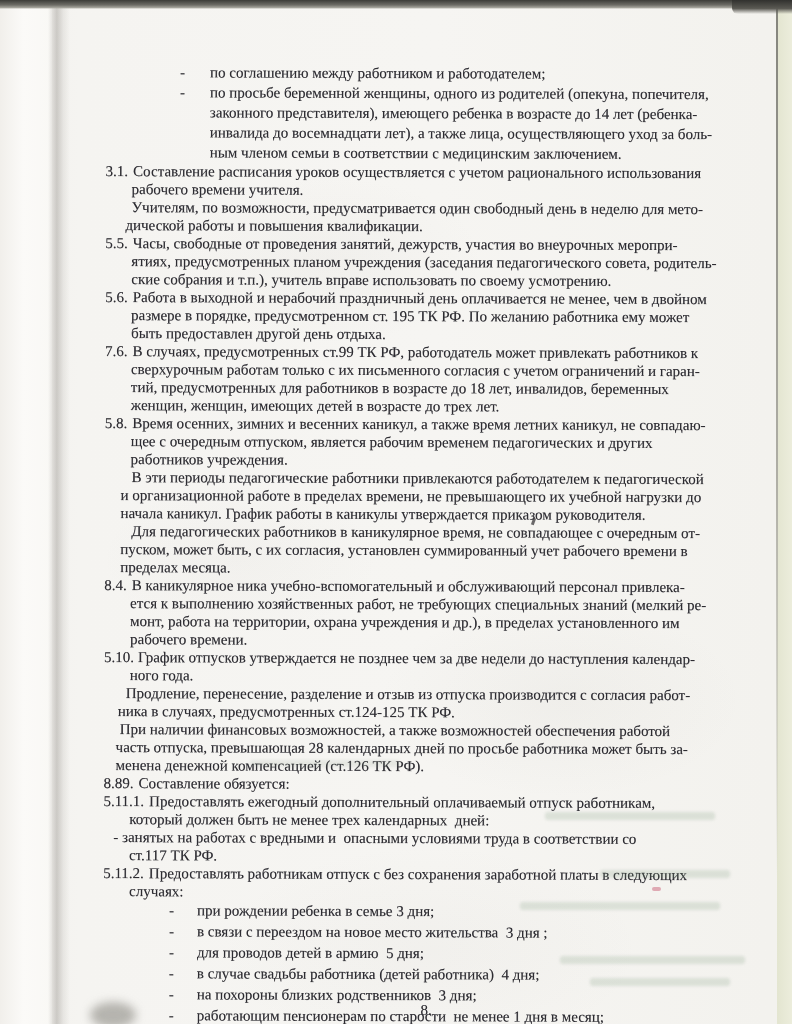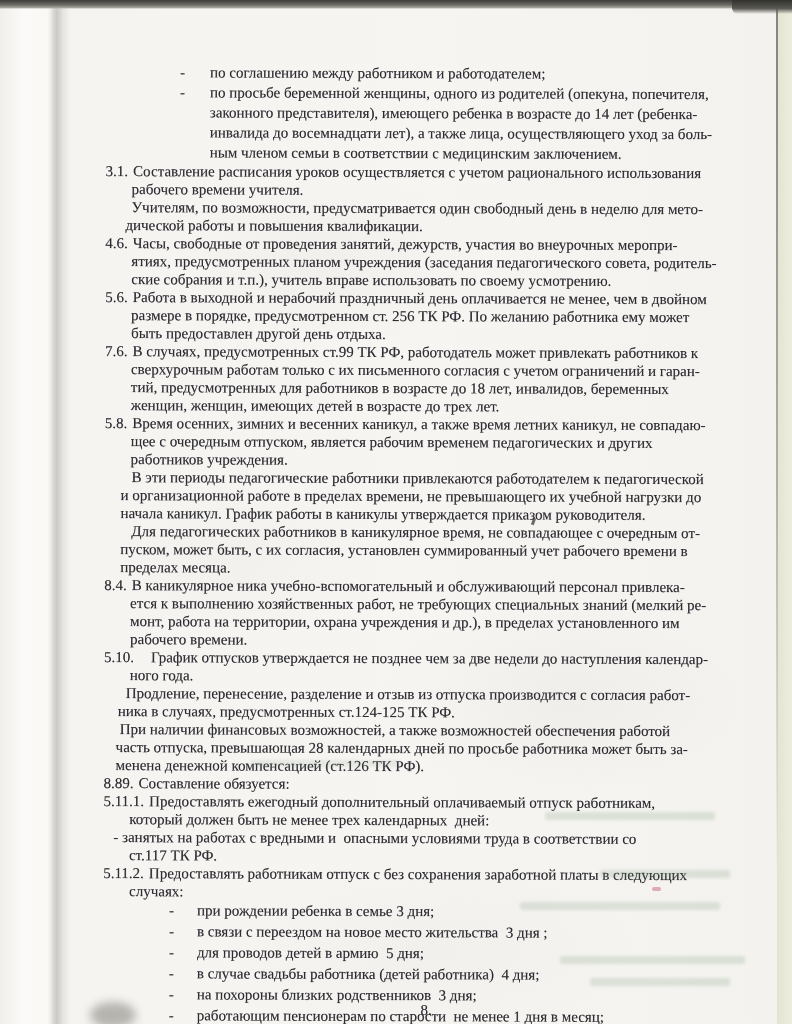--- a/index.html
+++ b/index.html
@@ -51,21 +51,21 @@
   
   .text-area{
     position:absolute;left:106px;top:62px;width:644px;
     font-size:15px;line-height:18px;color:#2d2c32;
     text-shadow:0.2px 0.2px 0.6px rgba(45,44,50,0.45);
     transform:rotate(0.2deg);transform-origin:0 0;
   }
   .txt{white-space:pre;}
   .sec{padding-left:26px;text-indent:-26px;margin:0;}
   .num{margin-right:5px;}
-  .sec.nogap .num{margin-right:17px;}
+  .sec.nogap .num{margin-right:4px;}
   .para{padding-left:20px;text-indent:6px;margin:0;}
   .para8{padding-left:16px;text-indent:11px;margin:0;}
   .para10a{padding-left:14px;text-indent:8px;margin:0;}
   .para10b{padding-left:12px;text-indent:4px;margin:0;}
   .sub{padding-left:22px;text-indent:-12px;margin:0;}
   ul.blist{list-style:none;margin:0;padding:0;}
   .blist.top{margin-left:74px;line-height:20px;}
   .blist.top li{padding-left:30px;text-indent:-30px;}
   .blist.top .dash{display:inline-block;width:30px;text-indent:0;}
   .blist.bottom{margin-left:66px;line-height:21px;}
@@ -108,26 +108,26 @@
 законного представителя), имеющего ребенка в возрасте до 14 лет (ребенка-
 инвалида до восемнадцати лет), а также лица, осуществляющего уход за боль-
 ным членом семьи в соответствии с медицинским заключением.</span></li>
     </ul>
 
     <div class="sec"><span class="num">3.1.</span><span class="txt">Составление расписания уроков осуществляется с учетом рационального использования
 рабочего времени учителя.</span></div>
     <div class="para"><span class="txt">Учителям, по возможности, предусматривается один свободный день в неделю для мето-
 дической работы и повышения квалификации.</span></div>
 
-    <div class="sec"><span class="num">4.6.</span><span class="txt">Часы, свободные от проведения занятий, дежурств, участия во внеурочных меропри-
+    <div class="sec"><span class="num">5.5.</span><span class="txt">Часы, свободные от проведения занятий, дежурств, участия во внеурочных меропри-
 ятиях, предусмотренных планом учреждения (заседания педагогического совета, родитель-
 ские собрания и т.п.), учитель вправе использовать по своему усмотрению.</span></div>
 
     <div class="sec"><span class="num">5.6.</span><span class="txt">Работа в выходной и нерабочий праздничный день оплачивается не менее, чем в двойном
-размере в порядке, предусмотренном ст. 256 ТК РФ. По желанию работника ему может
+размере в порядке, предусмотренном ст. 195 ТК РФ. По желанию работника ему может
 быть предоставлен другой день отдыха.</span></div>
 
     <div class="sec"><span class="num">7.6.</span><span class="txt">В случаях, предусмотренных ст.99 ТК РФ, работодатель может привлекать работников к
 сверхурочным работам только с их письменного согласия с учетом ограничений и гаран-
 тий, предусмотренных для работников в возрасте до 18 лет, инвалидов, беременных
 женщин, женщин, имеющих детей в возрасте до трех лет.</span></div>
 
     <div class="sec"><span class="num">5.8.</span><span class="txt">Время осенних, зимних и весенних каникул, а также время летних каникул, не совпадаю-
 щее с очередным отпуском, является рабочим временем педагогических и других
 работников учреждения.</span></div>

